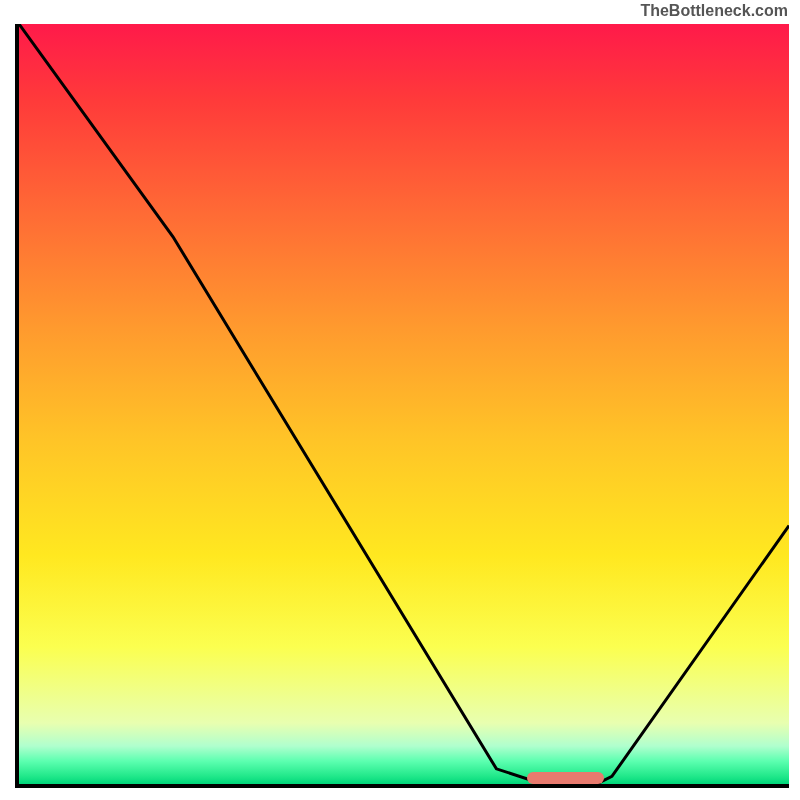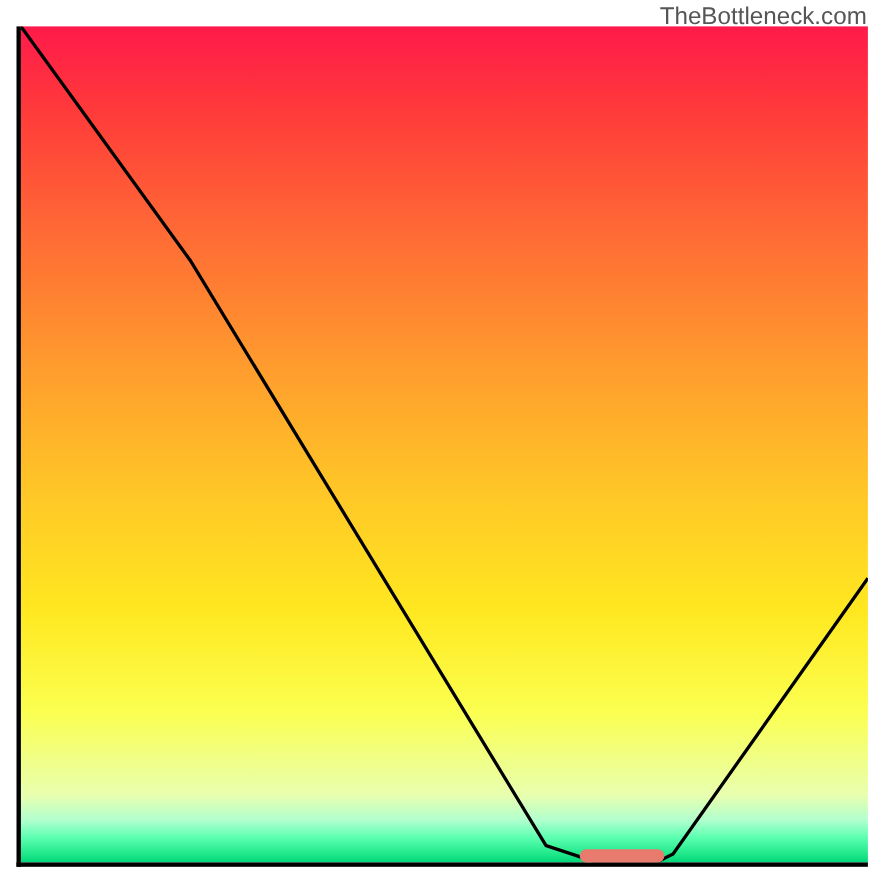--- a/index.html
+++ b/index.html
@@ -13,22 +13,22 @@
   .container {
     width: 800px;
     height: 800px;
     position: relative;
     background: #ffffff;
   }
   .watermark {
     position: absolute;
     top: 2px;
     right: 12px;
-    font-size: 22px;
-    font-weight: 400;
+    font-size: 16px;
+    font-weight: 700;
     color: #555555;
     z-index: 10;
   }
   .chart-area {
     position: absolute;
     left: 15px;
     top: 24px;
     width: 770px;
     height: 760px;
     border-left: 4px solid #000000;

